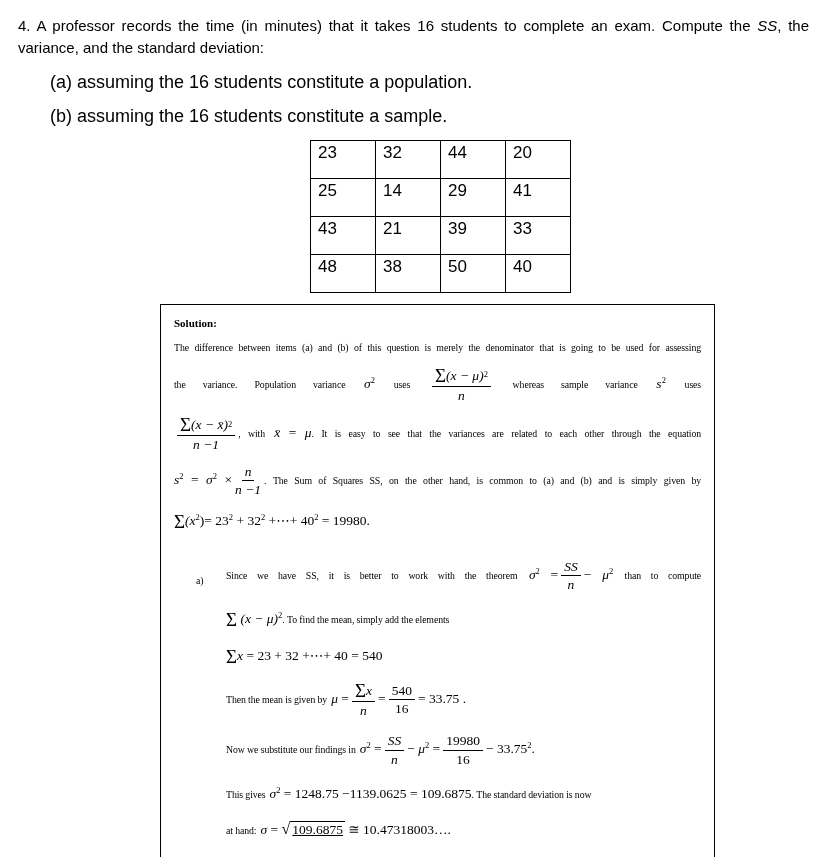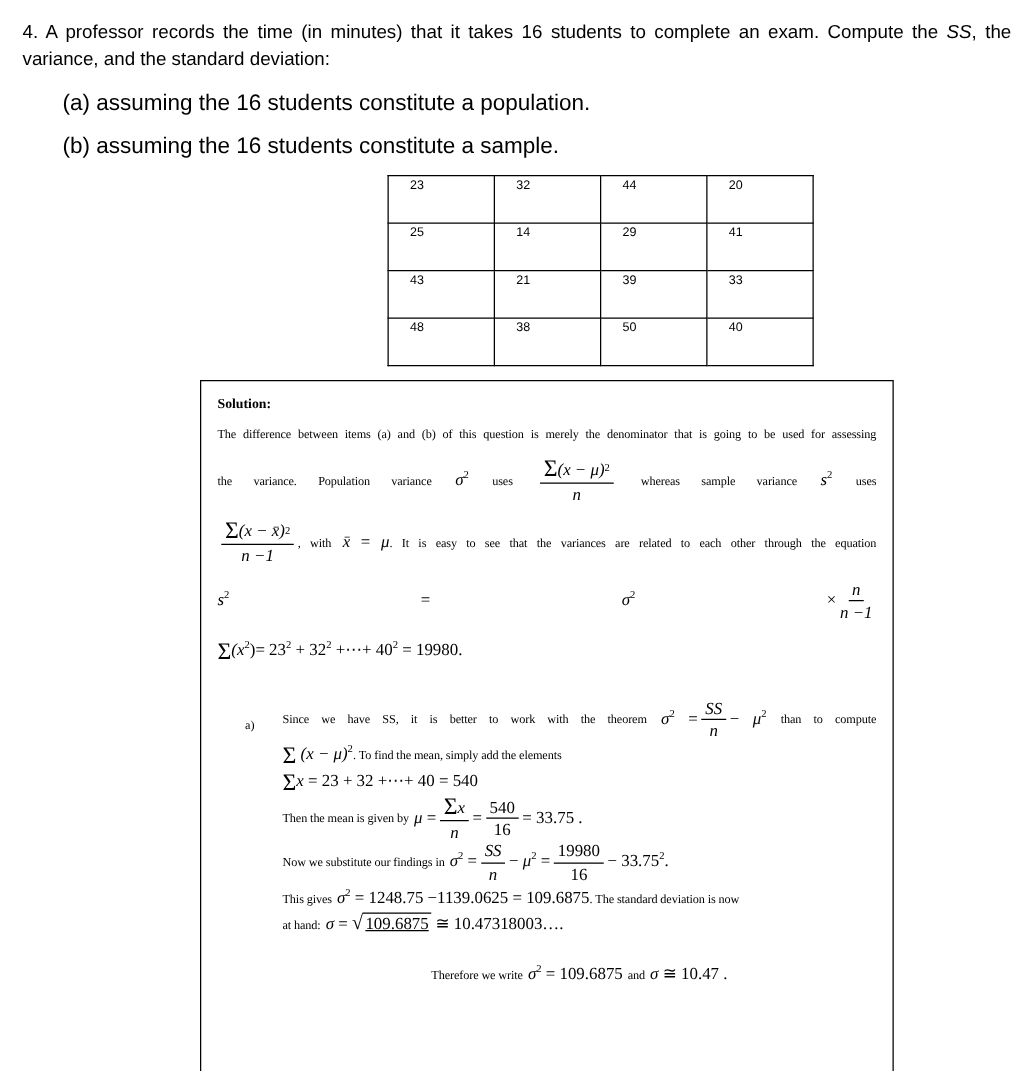--- a/index.html
+++ b/index.html
@@ -13,21 +13,21 @@
 
   
   .problem { font-size: 15px; line-height: 1.45; text-align: justify; margin: 8px; }
   .it { font-style: italic; }
   .sub-item { font-size: 18px; margin: 13px 0 0 40px; }
 
   
   .grid-table { border-collapse: collapse; margin: 13px 0 0 300px; }
   .grid-table td {
     border: 1px solid #000; width: 50px; height: 33px;
-    padding: 2px 17px; font-size: 10px; vertical-align: top;
+    padding: 2px 7px; font-size: 17px; vertical-align: top;
   }
 
   
   .solution-box {
     margin: 11px 0 0 150px; width: 527px; height: 640px;
     border: 1px solid #000; padding: 12px 13px;
     font-family: "Liberation Serif", serif;
   }
   .sol-label { font-size: 11px; font-weight: bold; }
   .prose { font-size: 9.8px; letter-spacing: -0.1px; }
@@ -47,21 +47,21 @@
   .frac .num { display: inline-flex; align-items: center; justify-content: center;
     border-bottom: 1px solid #000; padding: 0 3px 1px 3px; }
   .frac .den { padding-top: 1px; }
   .sqrt-sym { font-size: 16px; font-style: normal; }
   .radicand { border-top: 1px solid #000; padding: 0 2px; font-style: normal; text-decoration: underline; }
 
   
   .part-a { display: flex; margin: 28px 0 0 22px; }
   .marker { font-size: 9.8px; width: 30px; flex-shrink: 0; padding-top: 16px; }
   .a-content { flex: 1; min-width: 0; }
-  .a-line { line-height: 1.35; }
+  .a-line { margin-top: 15px; line-height: 1.35; }
   .a-line.first { margin-top: 0; }
   .centered { text-align: center; margin-top: 18px; }
 </style>
 </head>
 <body>
 
 <div class="page">
 
   <p class="problem"><span>4. A professor records the time (in minutes) that it takes 16 students to complete an exam. Compute the </span><span class="it">SS</span><span>, the variance, and the standard deviation:</span></p>
 
@@ -129,21 +129,21 @@
           </span>
           <span class="den mv">n −1</span>
         </span><span class="prose">, with</span>
       <span class="math"><span class="mv">x̄</span> <span class="mn">=</span> <span class="mv">μ</span></span><span class="prose">. It is easy to see that the variances are related to each other through the equation</span>
     </div>
 
     <div class="sline spread">
       <span class="math"><span class="mv">s</span><sup>2</sup> <span class="mn">=</span> <span class="mv">σ</span><sup>2</sup> <span class="mn">×</span><span class="frac">
             <span class="num mv">n</span>
             <span class="den mv">n −1</span>
-          </span></span>
+          </span></span><span class="prose">. The Sum of Squares SS, on the other hand, is common to (a) and (b) and is simply given by</span>
     </div>
 
     <div class="sline">
       <span class="math"><span class="ms">Σ</span><span class="mv">(x</span><sup>2</sup><span class="mn">)= 23</span><sup>2</sup> <span class="mn">+ 32</span><sup>2</sup> <span class="mn">+⋯+ 40</span><sup>2</sup> <span class="mn">= 19980.</span></span>
     </div>
 
     <div class="part-a">
       <span class="marker">a)</span>
       <div class="a-content">
 

